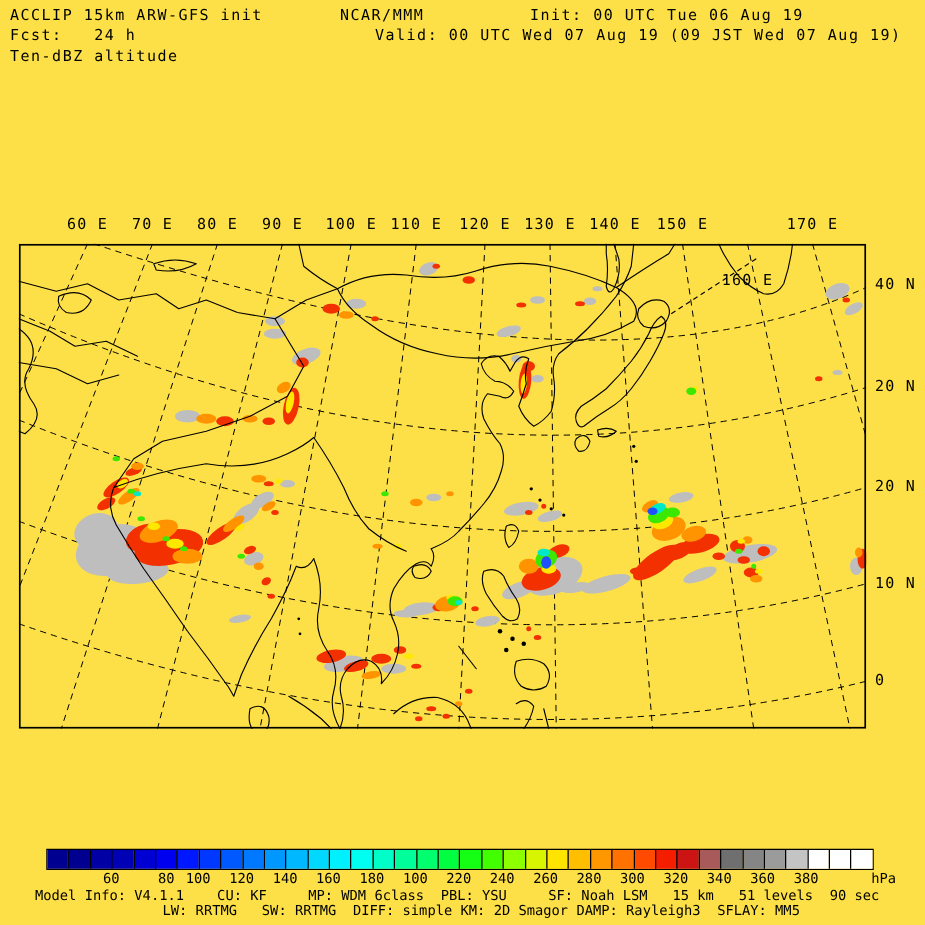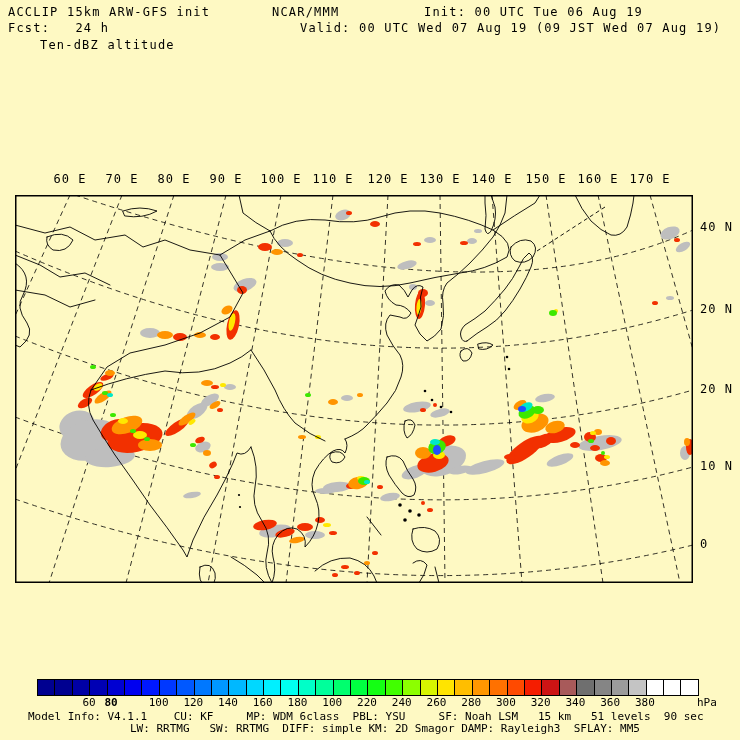--- a/index.html
+++ b/index.html
@@ -1,16 +1,16 @@
 <!DOCTYPE html>
 <html><head>
 <meta charset="utf-8">
 <style>
   html,body{margin:0;padding:0;background:#fff;}
-  #page{position:relative;width:740px;height:740px;background:#fef9c3;overflow:hidden;
+  #page{position:relative;width:740px;height:740px;background:#fde047;overflow:hidden;
         font-family:"DejaVu Sans Mono","Liberation Mono",monospace;color:#000;}
   .hdr{position:absolute;font-size:12px;letter-spacing:1.2px;white-space:pre;}
   .lonlab{position:absolute;top:0;transform:translateX(-50%);font-size:12px;letter-spacing:1px;white-space:pre;}
   .latlab{position:absolute;font-size:12px;letter-spacing:1px;white-space:pre;}
   #map{position:absolute;left:15px;top:195px;}
   #lon-axis{position:absolute;left:0;top:172px;width:740px;height:14px;}
   #lat-axis{position:absolute;left:0;top:0;width:740px;height:740px;pointer-events:none;}
   #colorbar{position:absolute;left:37px;top:679px;width:660px;height:15px;display:flex;border:1px solid #000;}
   .cbox{flex:1;border-left:1px solid #000;}
   .cbox:first-child{border-left:none;}
@@ -27,34 +27,34 @@
 </head>
 <body>
 
 <div id="page">
 
   <span class="hdr" style="left:8px;top:5px;">ACCLIP 15km ARW-GFS init</span>
   <span class="hdr" style="left:272px;top:5px;">NCAR/MMM</span>
   <span class="hdr" style="left:424px;top:5px;">Init: 00 UTC Tue 06 Aug 19</span>
   <span class="hdr" style="left:8px;top:21px;">Fcst:   24 h</span>
   <span class="hdr" style="left:300px;top:21px;">Valid: 00 UTC Wed 07 Aug 19 (09 JST Wed 07 Aug 19)</span>
-  <span class="hdr" style="left:8px;top:38px;margin-left:32px;">Ten-dBZ altitude</span>
+  <span class="hdr" style="left:8px;top:38px;">Ten-dBZ altitude</span>
 
   <div id="lon-axis">
       <span class="lonlab" style="left: 70px;">60 E</span>
       <span class="lonlab" style="left: 122px;">70 E</span>
       <span class="lonlab" style="left: 174px;">80 E</span>
       <span class="lonlab" style="left: 226px;">90 E</span>
       <span class="lonlab" style="left: 281px;">100 E</span>
       <span class="lonlab" style="left: 333px;">110 E</span>
       <span class="lonlab" style="left: 388px;">120 E</span>
       <span class="lonlab" style="left: 440px;">130 E</span>
       <span class="lonlab" style="left: 492px;">140 E</span>
       <span class="lonlab" style="left: 546px;">150 E</span>
-      <span class="lonlab" style="left: 598px;">160 E</span>
+      <span class="lonlab" style="left: 598px; margin-top: 45px;">160 E</span>
       <span class="lonlab" style="left: 650px;">170 E</span>
     </div>
   <div id="lat-axis">
       <span class="latlab" style="left: 700px; top: 220px;">40 N</span>
       <span class="latlab" style="left: 700px; top: 302px;">20 N</span>
       <span class="latlab" style="left: 700px; top: 382px;">20 N</span>
       <span class="latlab" style="left: 700px; top: 459px;">10 N</span>
       <span class="latlab" style="left: 700px; top: 537px;">0</span>
     </div>
 
@@ -318,21 +318,21 @@
       <div class="cbox" style="background: rgb(111, 111, 111);"></div>
       <div class="cbox" style="background: rgb(133, 133, 133);"></div>
       <div class="cbox" style="background: rgb(155, 155, 155);"></div>
       <div class="cbox" style="background: rgb(196, 196, 196);"></div>
       <div class="cbox" style="background: rgb(255, 255, 255);"></div>
       <div class="cbox" style="background: rgb(255, 255, 255);"></div>
       <div class="cbox" style="background: rgb(255, 255, 255);"></div>
     </div>
   <div id="cbar-ticks">
       <span class="ctick" style="left: 52.1053px;">60</span>
-      <span class="ctick" style="left: 74px; font-weight: bold;">80</span>
+      <span class="ctick" style="left: 96px;">80</span>
       <span class="ctick" style="left: 121.579px;">100</span>
       <span class="ctick" style="left: 156.316px; text-align: center;">120</span>
       <span class="ctick" style="left: 191.053px;">140</span>
       <span class="ctick" style="left: 225.789px;">160</span>
       <span class="ctick" style="left: 260.526px;">180</span>
       <span class="ctick" style="left: 295.263px;">100</span>
       <span class="ctick" style="left: 330px;">220</span>
       <span class="ctick" style="left: 364.737px;">240</span>
       <span class="ctick" style="left: 399.474px;">260</span>
       <span class="ctick" style="left: 434.211px;">280</span>

